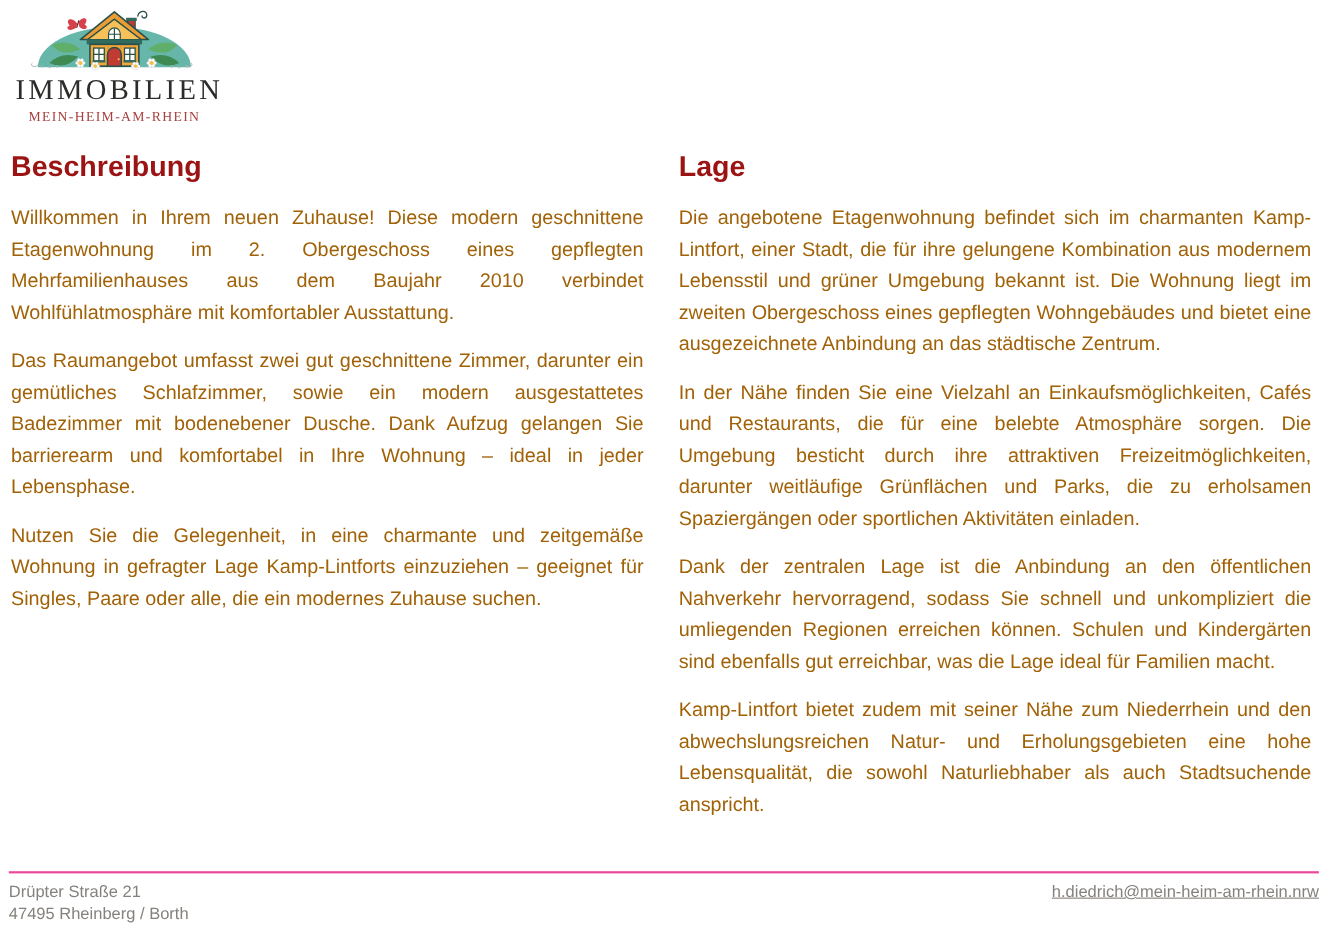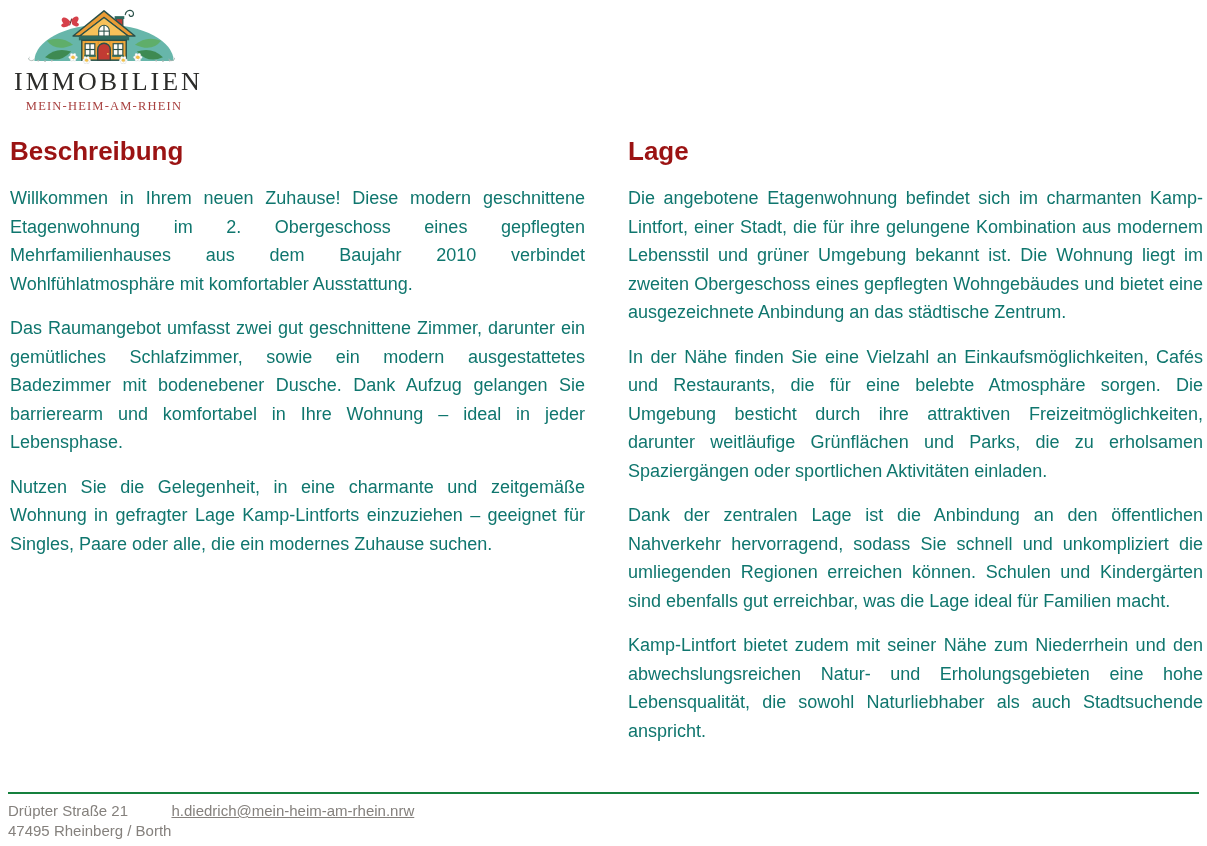--- a/index.html
+++ b/index.html
@@ -31,42 +31,42 @@
     font-family:"Liberation Serif", serif;
     font-size:12.5px; font-weight:400;
     letter-spacing:1.2px;
     color:#a8403f;
     white-space:nowrap;
   }
 
   
   .columns {
     position:absolute; top:136px; left:10px;
-    display:flex; gap:43px;
+    display:flex; gap:32px;
   }
   .col { width:575px; }
   .section-title {
     font-size:26px; font-weight:700;
     color:#9b1313;
     margin-bottom:17px;
   }
   .col p {
     font-size:18px; line-height:28.5px;
-    color:#0f766e;
+    color:#a16207;
     text-align:justify;
     hyphens:auto; -webkit-hyphens:auto;
     margin-bottom:16px;
   }
 
   
   .footer {
     position:absolute; left:8px; right:8px; top:792px;
-    border-top:2px solid #15803d;
+    border-top:2px solid #ec4899;
     padding-top:7px;
-    display:flex; justify-content:flex-start;
+    display:flex; justify-content:space-between;
     font-size:15px; line-height:20px;
     color:#85817d;
   }
   .footer-right { text-align:right;text-decoration:underline; }
 </style>
 </head>
 <body>
 
 <div class="page">
 

